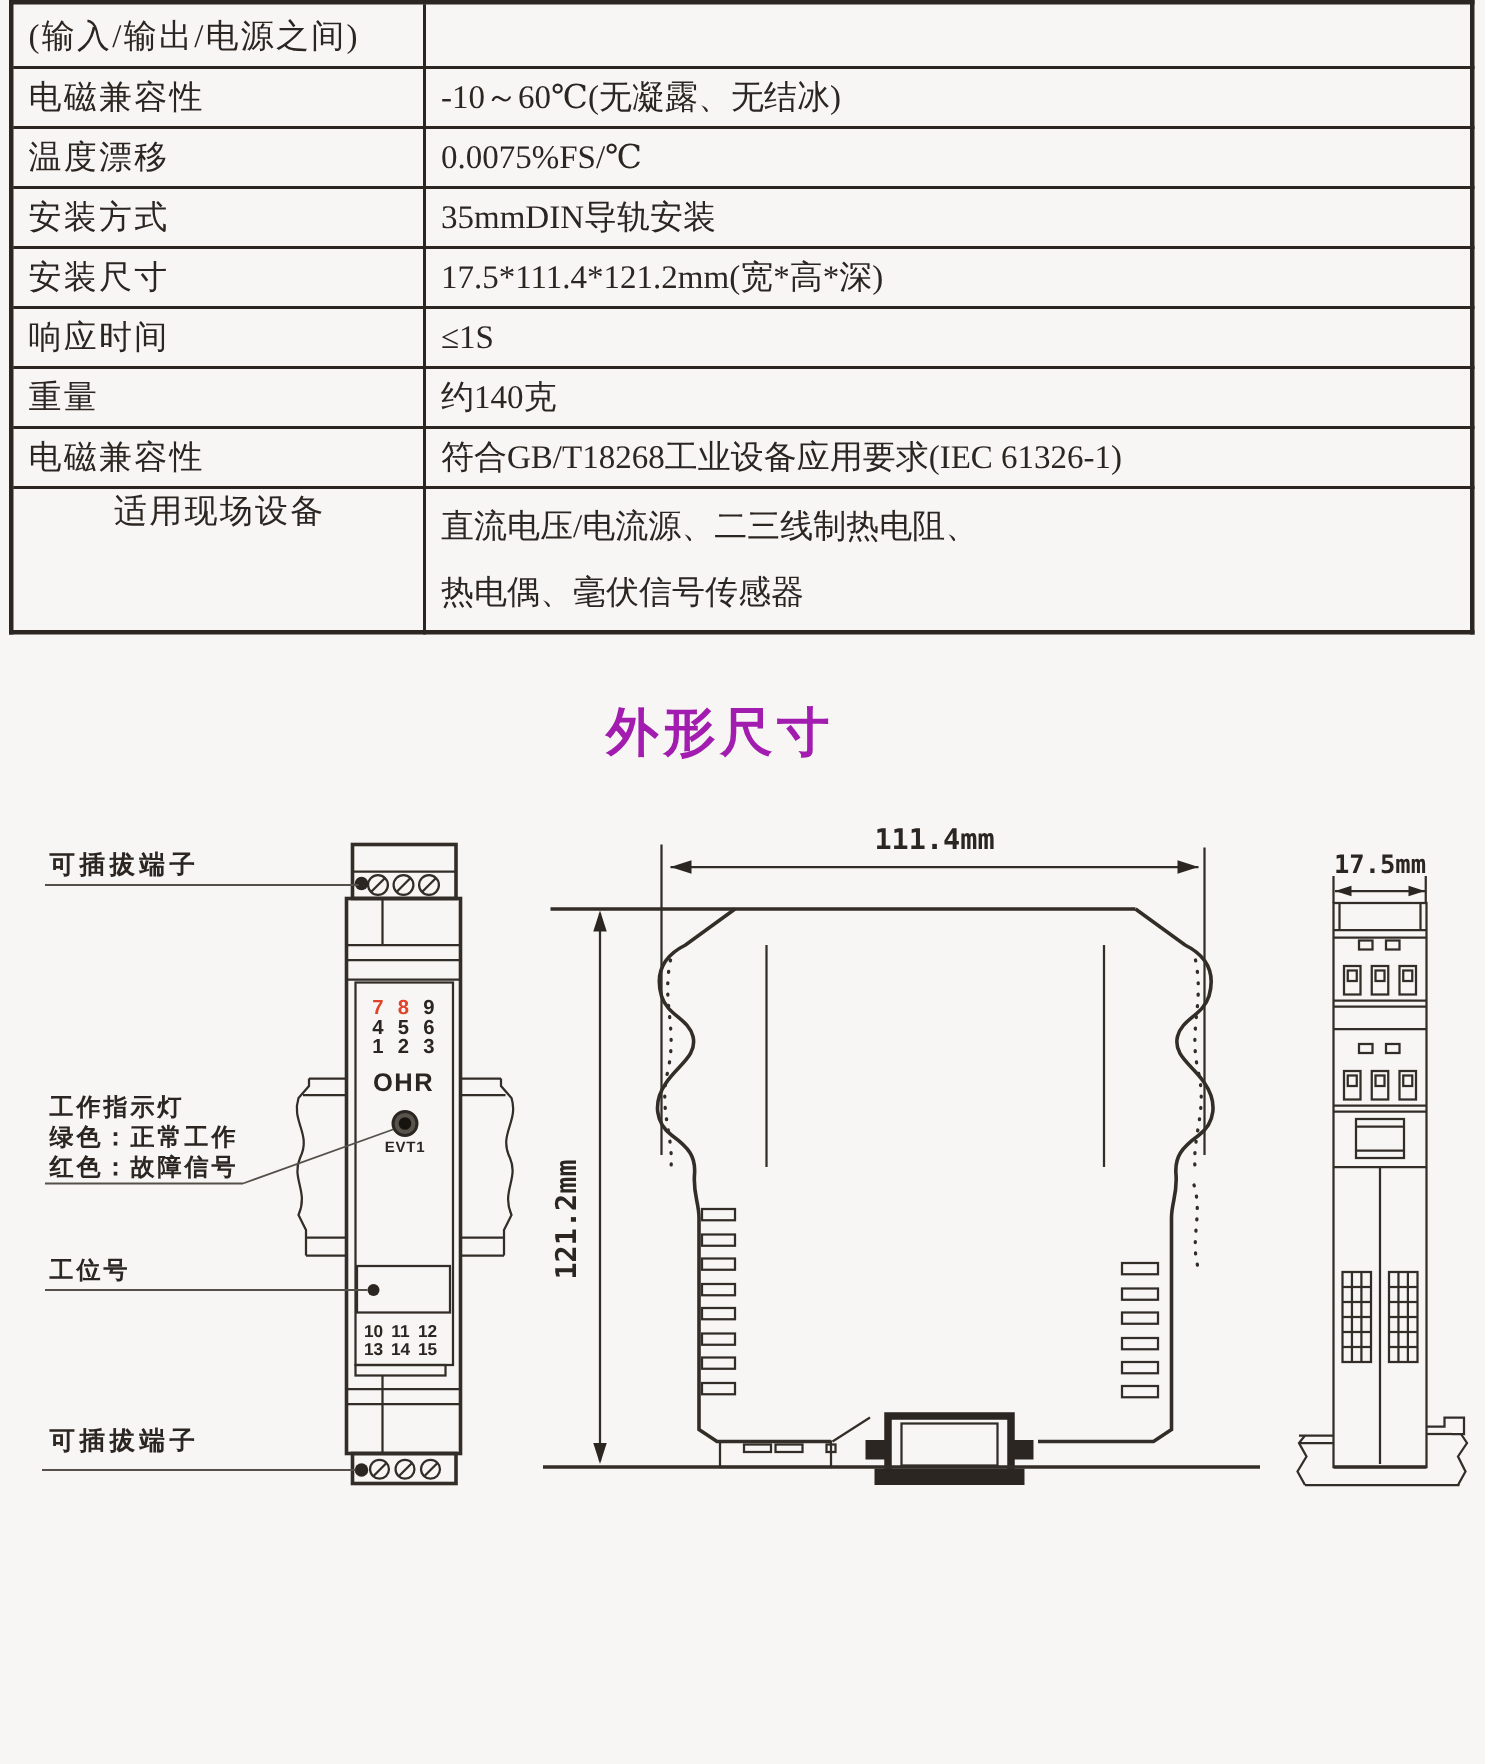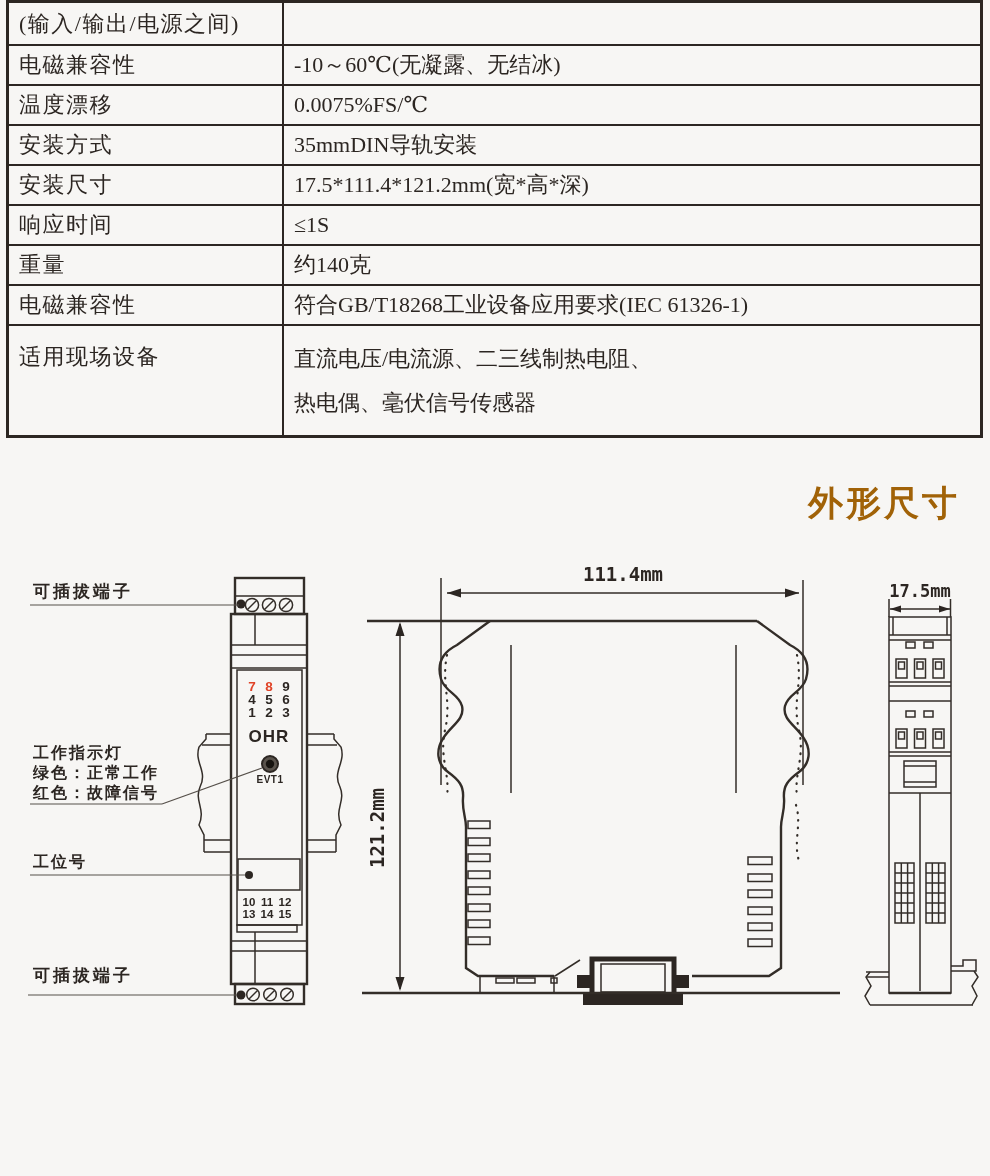--- a/index.html
+++ b/index.html
@@ -22,23 +22,23 @@
     overflow:hidden;white-space:nowrap;
   }
   table.spec{border:3px solid var(--ink);}
   td.lblcell{width:255px;letter-spacing:1.5px;}
   tr.first td{height:39px;}
   tr.last td{height:92px;}
   tr.last td.valcell{white-space:normal;margin-left:32px;}
   tr.last .v-line{line-height:44px;}
   
   .section-title{
-    margin:42px 30px 0 0;height:42px;text-align:right;
+    margin:42px 30px 0 0;height:42px;text-align:center;
     font-family:"Liberation Sans",sans-serif;font-weight:bold;
-    font-size:35px;letter-spacing:3px;color:#a16207;
+    font-size:35px;letter-spacing:3px;color:#a21caf;
   }
   
   svg.drawing{display:block;margin-top:3px;}
   .ln   {stroke:var(--line);stroke-width:2.4;fill:none;}
   .ln-th{stroke:var(--line);stroke-width:1.5;fill:none;}
   .ldr  {stroke:#56504a;stroke-width:1.2;fill:none;}
   .dot  {fill:var(--ink);}
   .dotted{stroke:var(--line);stroke-width:2.2;fill:none;stroke-dasharray:0.6 7;stroke-linecap:round;}
   text{fill:var(--ink);}
   .lbl {font-family:"Liberation Sans",sans-serif;font-weight:bold;font-size:17px;letter-spacing:3px;}
@@ -83,21 +83,21 @@
     </tr>
     <tr>
       <td class="lblcell">重量</td>
       <td class="valcell">约140克</td>
     </tr>
     <tr>
       <td class="lblcell">电磁兼容性</td>
       <td class="valcell">符合GB/T18268工业设备应用要求(IEC 61326-1)</td>
     </tr>
     <tr class="last">
-      <td class="lblcell" style="vertical-align:top;padding-top:16px;">适用现场设备</td>
+      <td class="lblcell" style="vertical-align:top;padding-top:0;text-align:center;">适用现场设备</td>
       <td class="valcell">
         <div class="v-line">直流电压/电流源、二三线制热电阻、</div>
         <div class="v-line">热电偶、毫伏信号传感器</div>
       </td>
     </tr>
   </tbody>
     </table>
 </div>
 
 <div class="section-title">外形尺寸</div>

